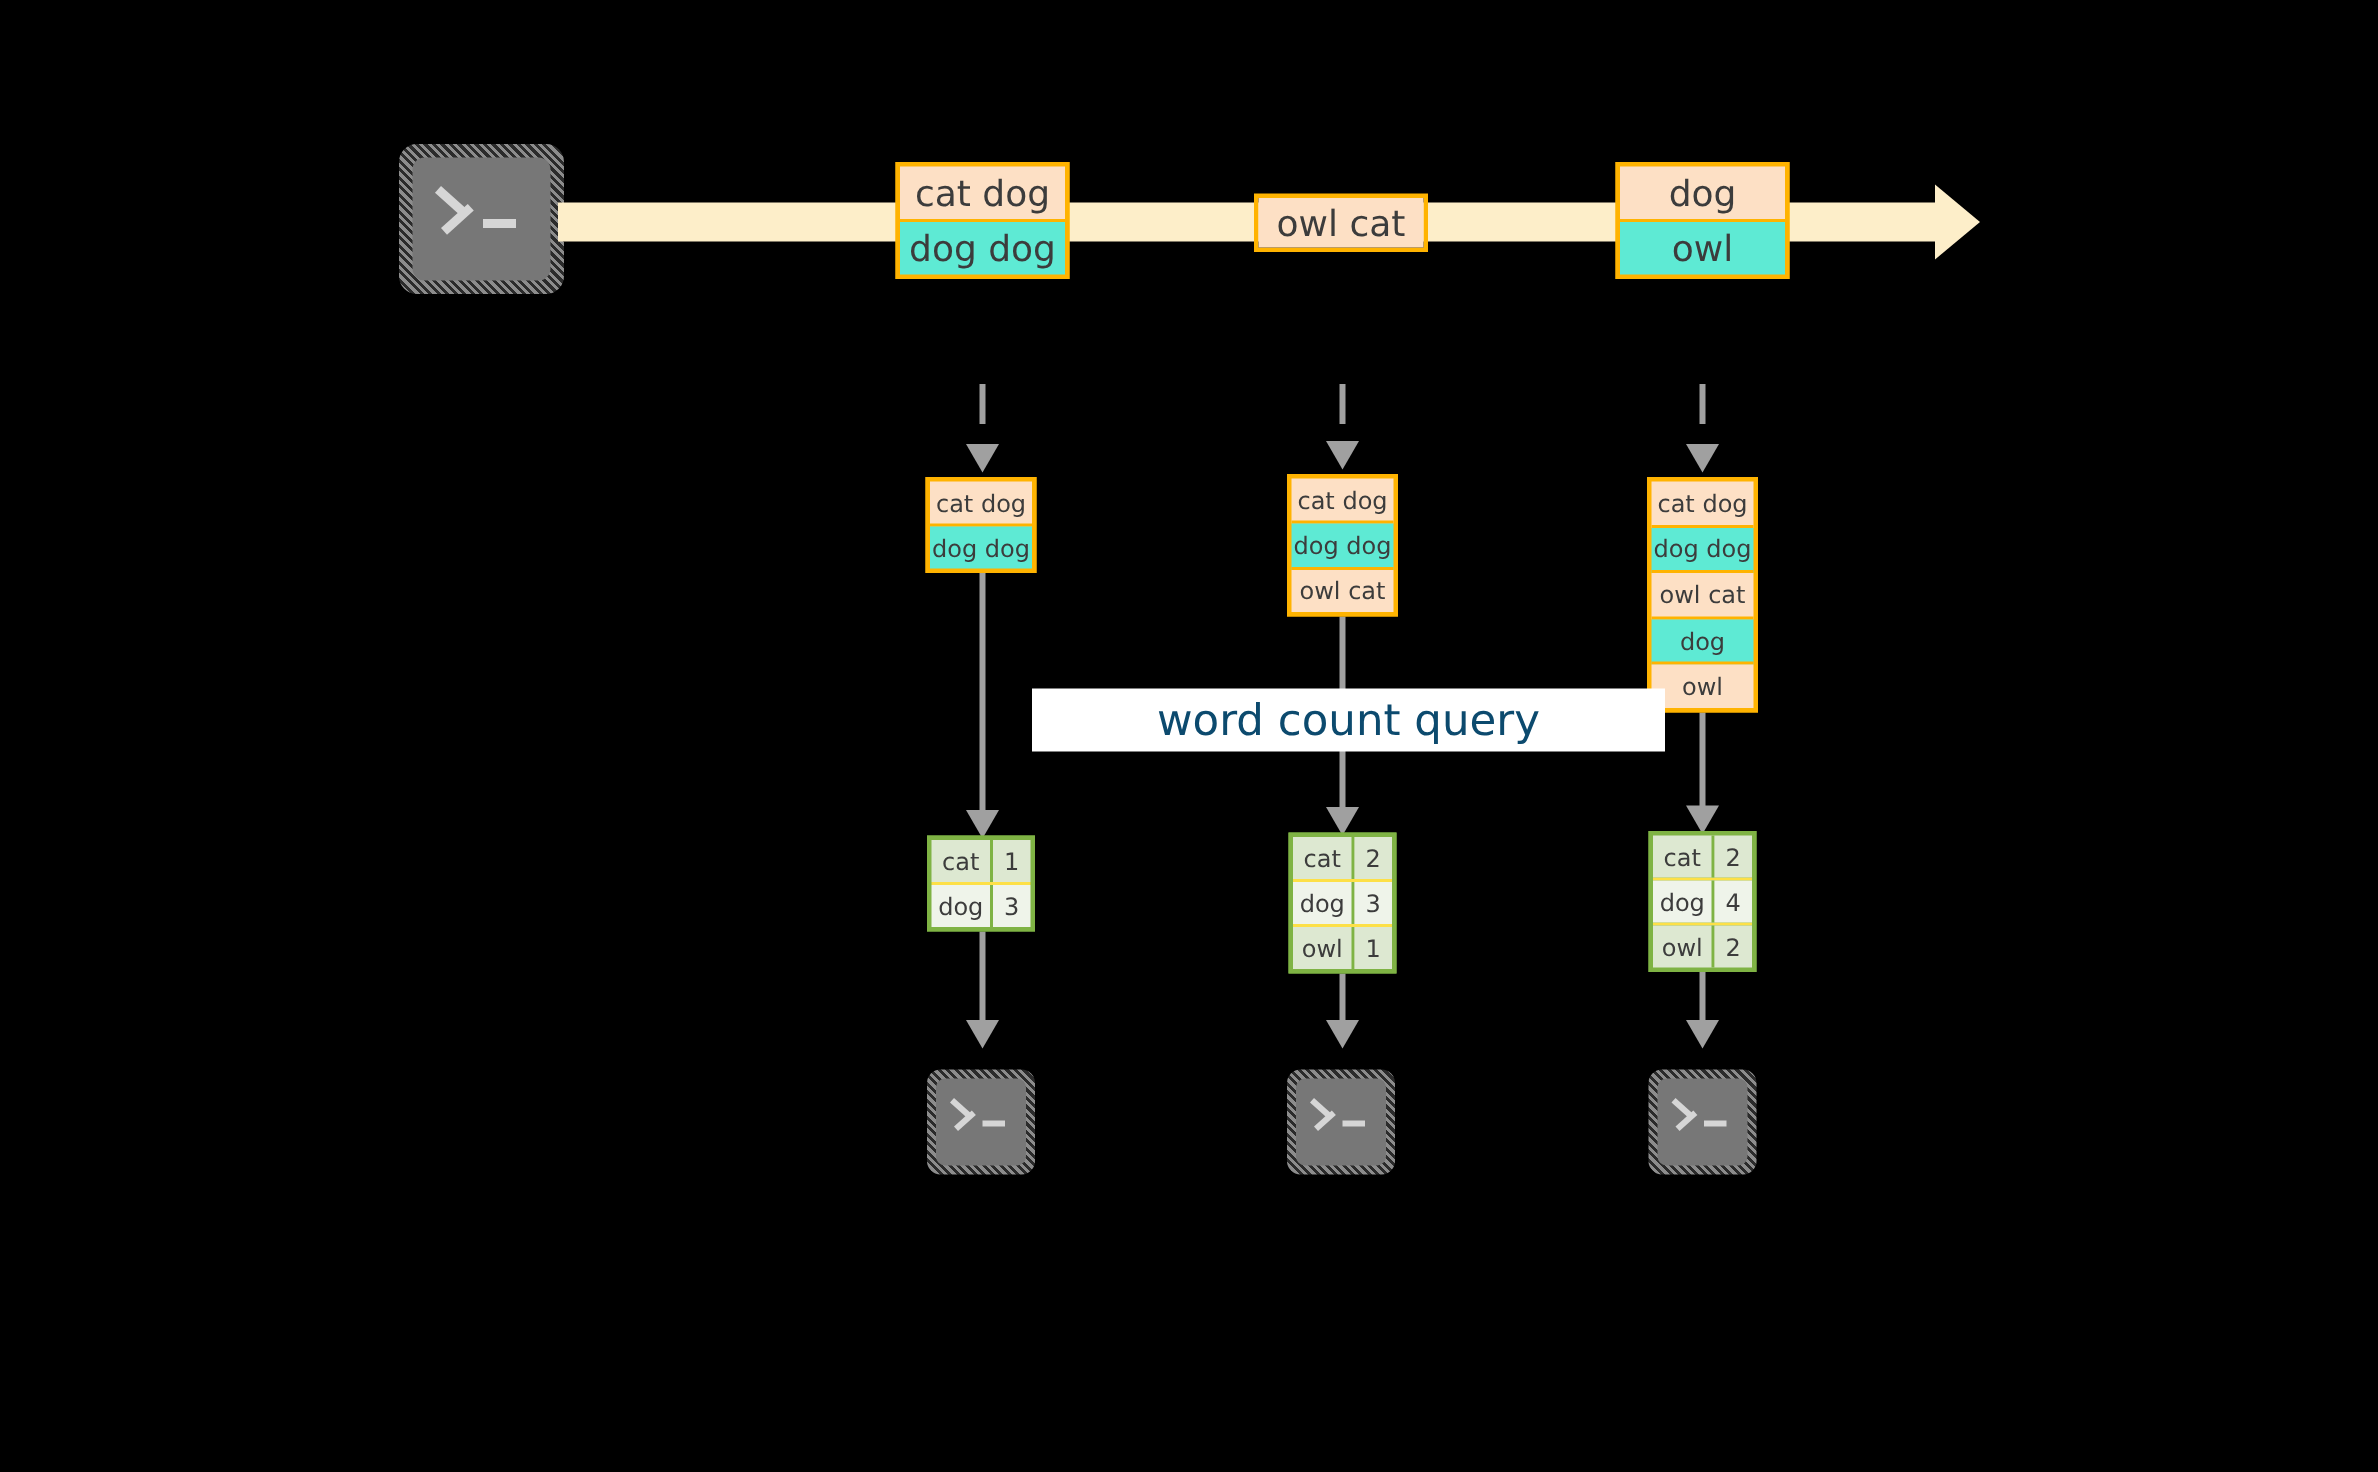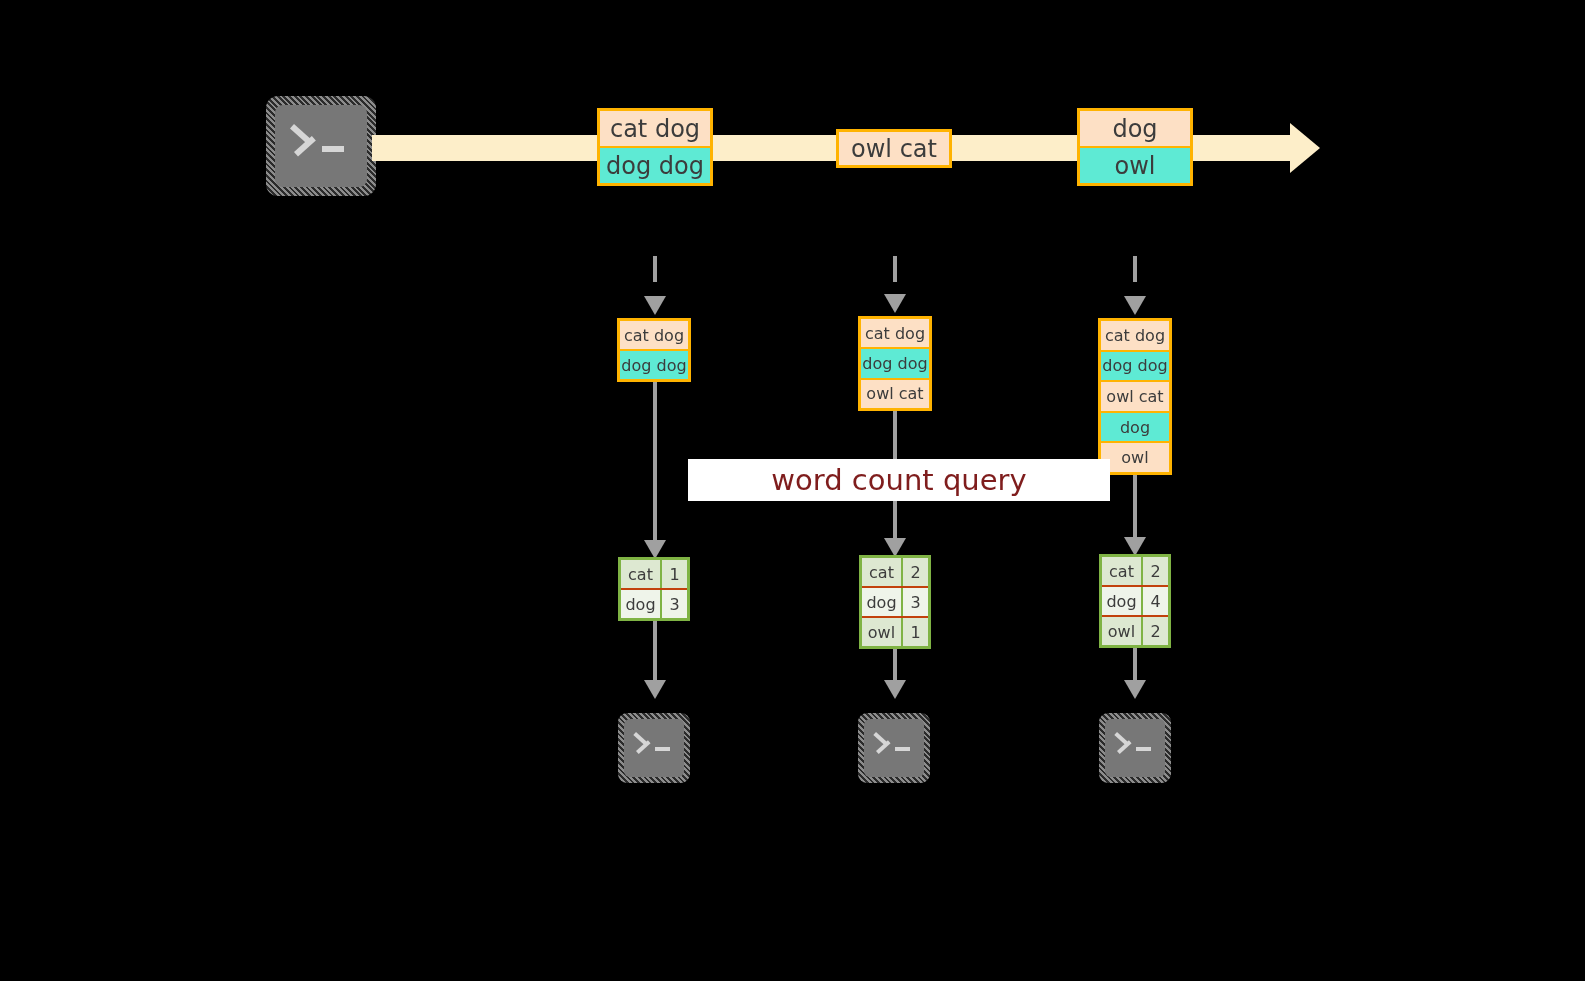--- a/index.html
+++ b/index.html
@@ -107,21 +107,21 @@
     border: 3px solid #7fb344;
     background: #7fb344;
     display: flex;
     flex-direction: column;
     z-index: 5;
   }
   .gtable .grow {
     box-sizing: border-box;
     flex: 1 1 auto;
     display: flex;
-    border-bottom: 2px solid #c2410c;
+    border-bottom: 2px solid #fde047;
   }
   .gtable .grow:last-child { border-bottom: none; }
   .gtable .gcell {
     box-sizing: border-box;
     display: flex;
     align-items: center;
     justify-content: center;
     font-size: 16px;
     color: #3c3c3c;
     white-space: nowrap;
@@ -150,21 +150,21 @@
   }
 
   
   .qlabel {
     position: absolute;
     background: #ffffff;
     display: flex;
     align-items: center;
     justify-content: center;
     font-size: 29px;
-    color: #7f1d1d;
+    color: #0c4a6e;
     white-space: nowrap;
     z-index: 8;
   }
 </style>
 </head>
 <body>
 
 <div id="stage">
 
   <div class="term big" style="left:266px; top:96px; width:110px; height:100px;">

